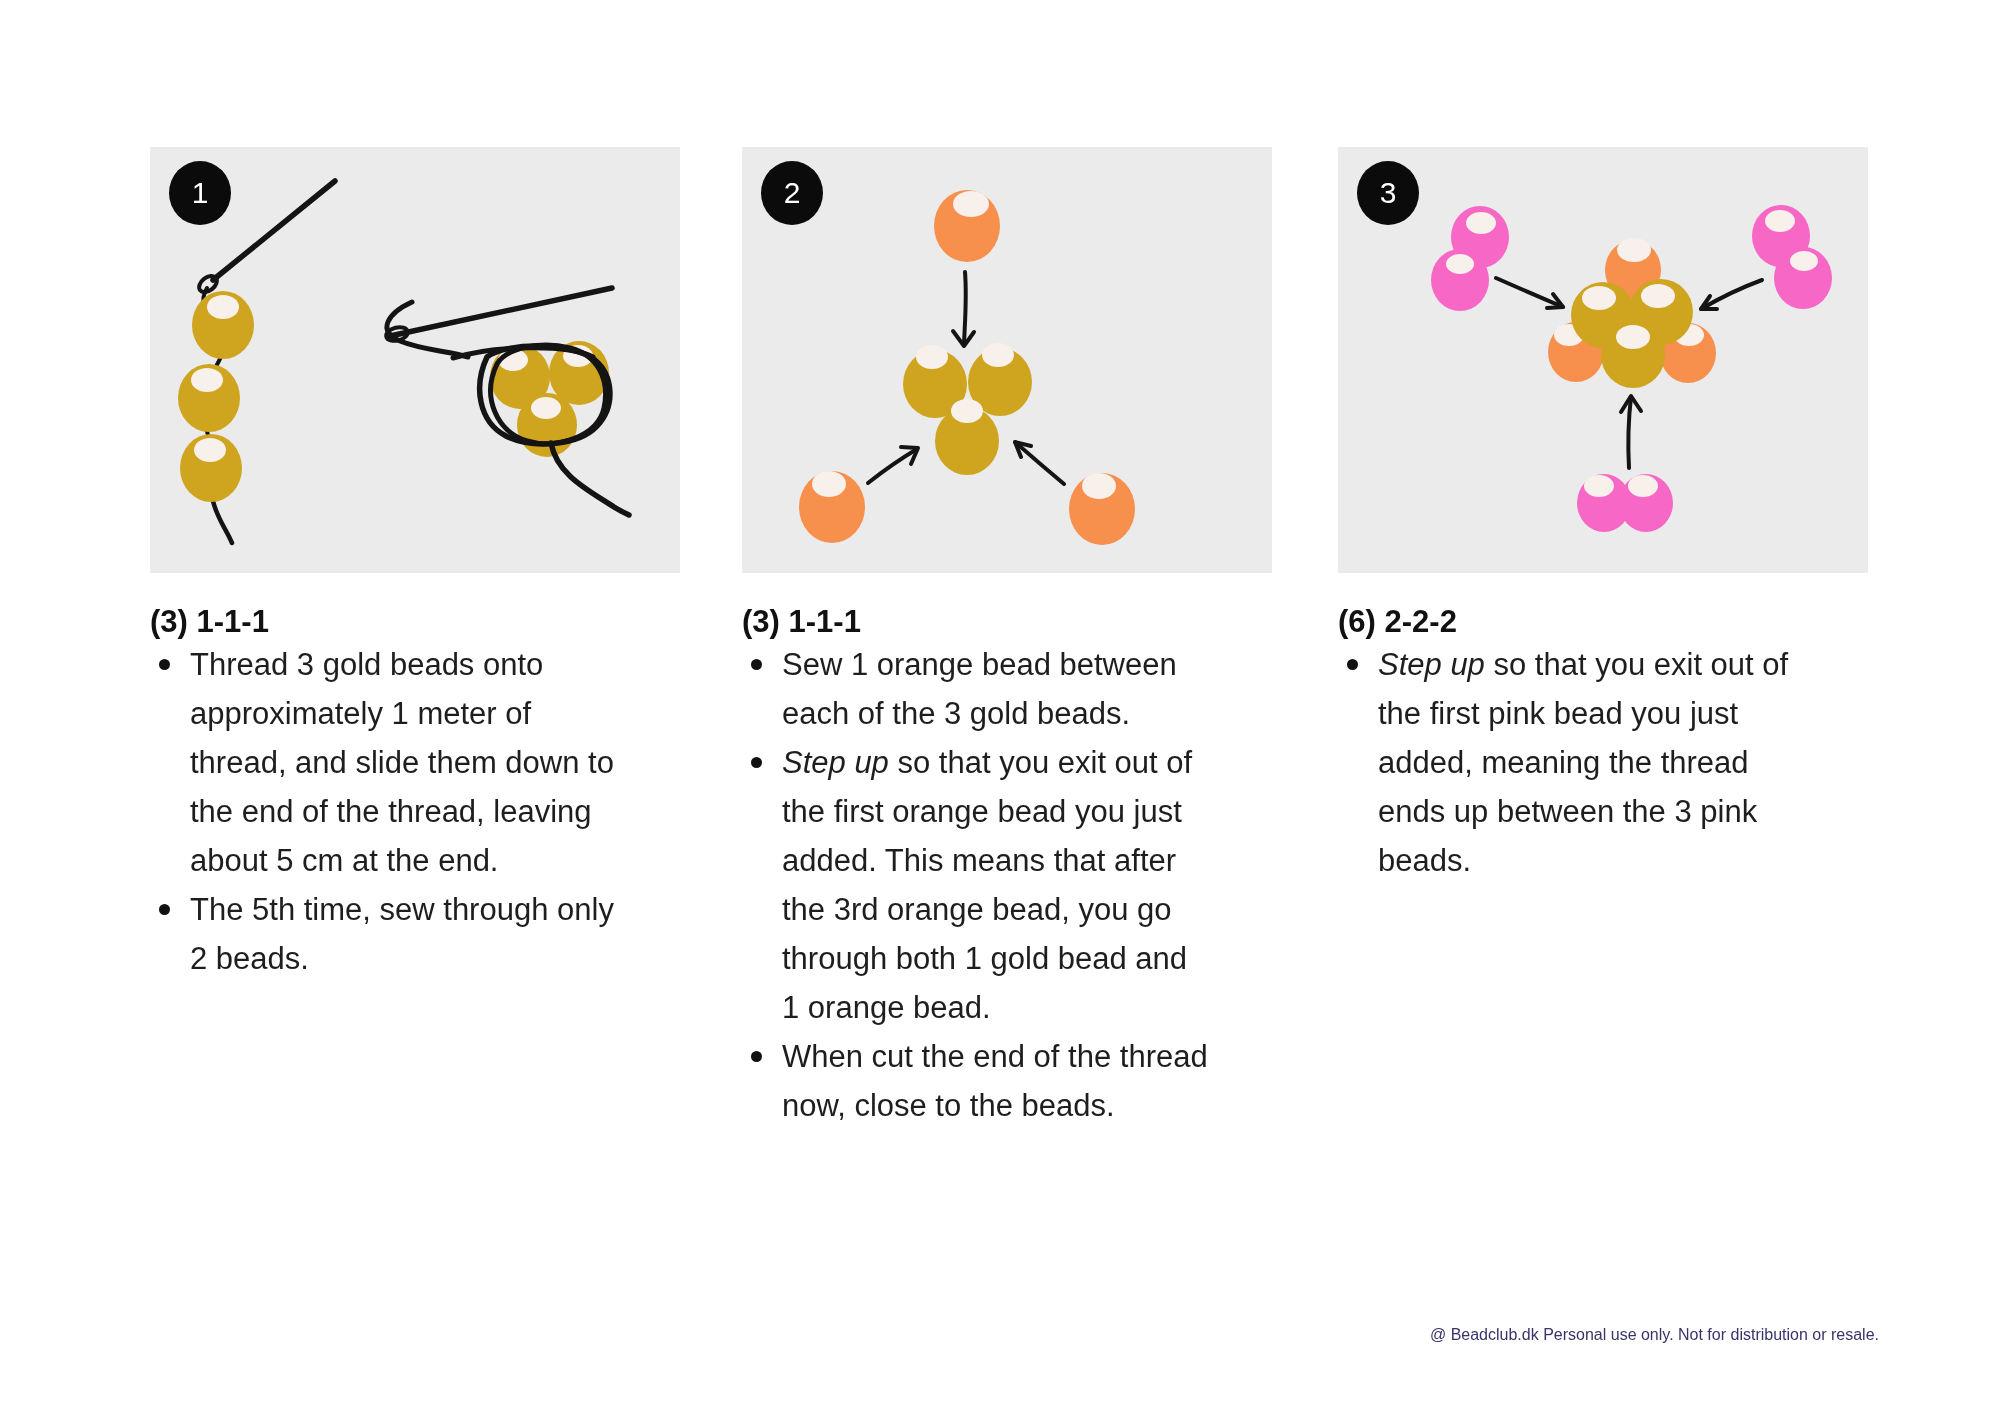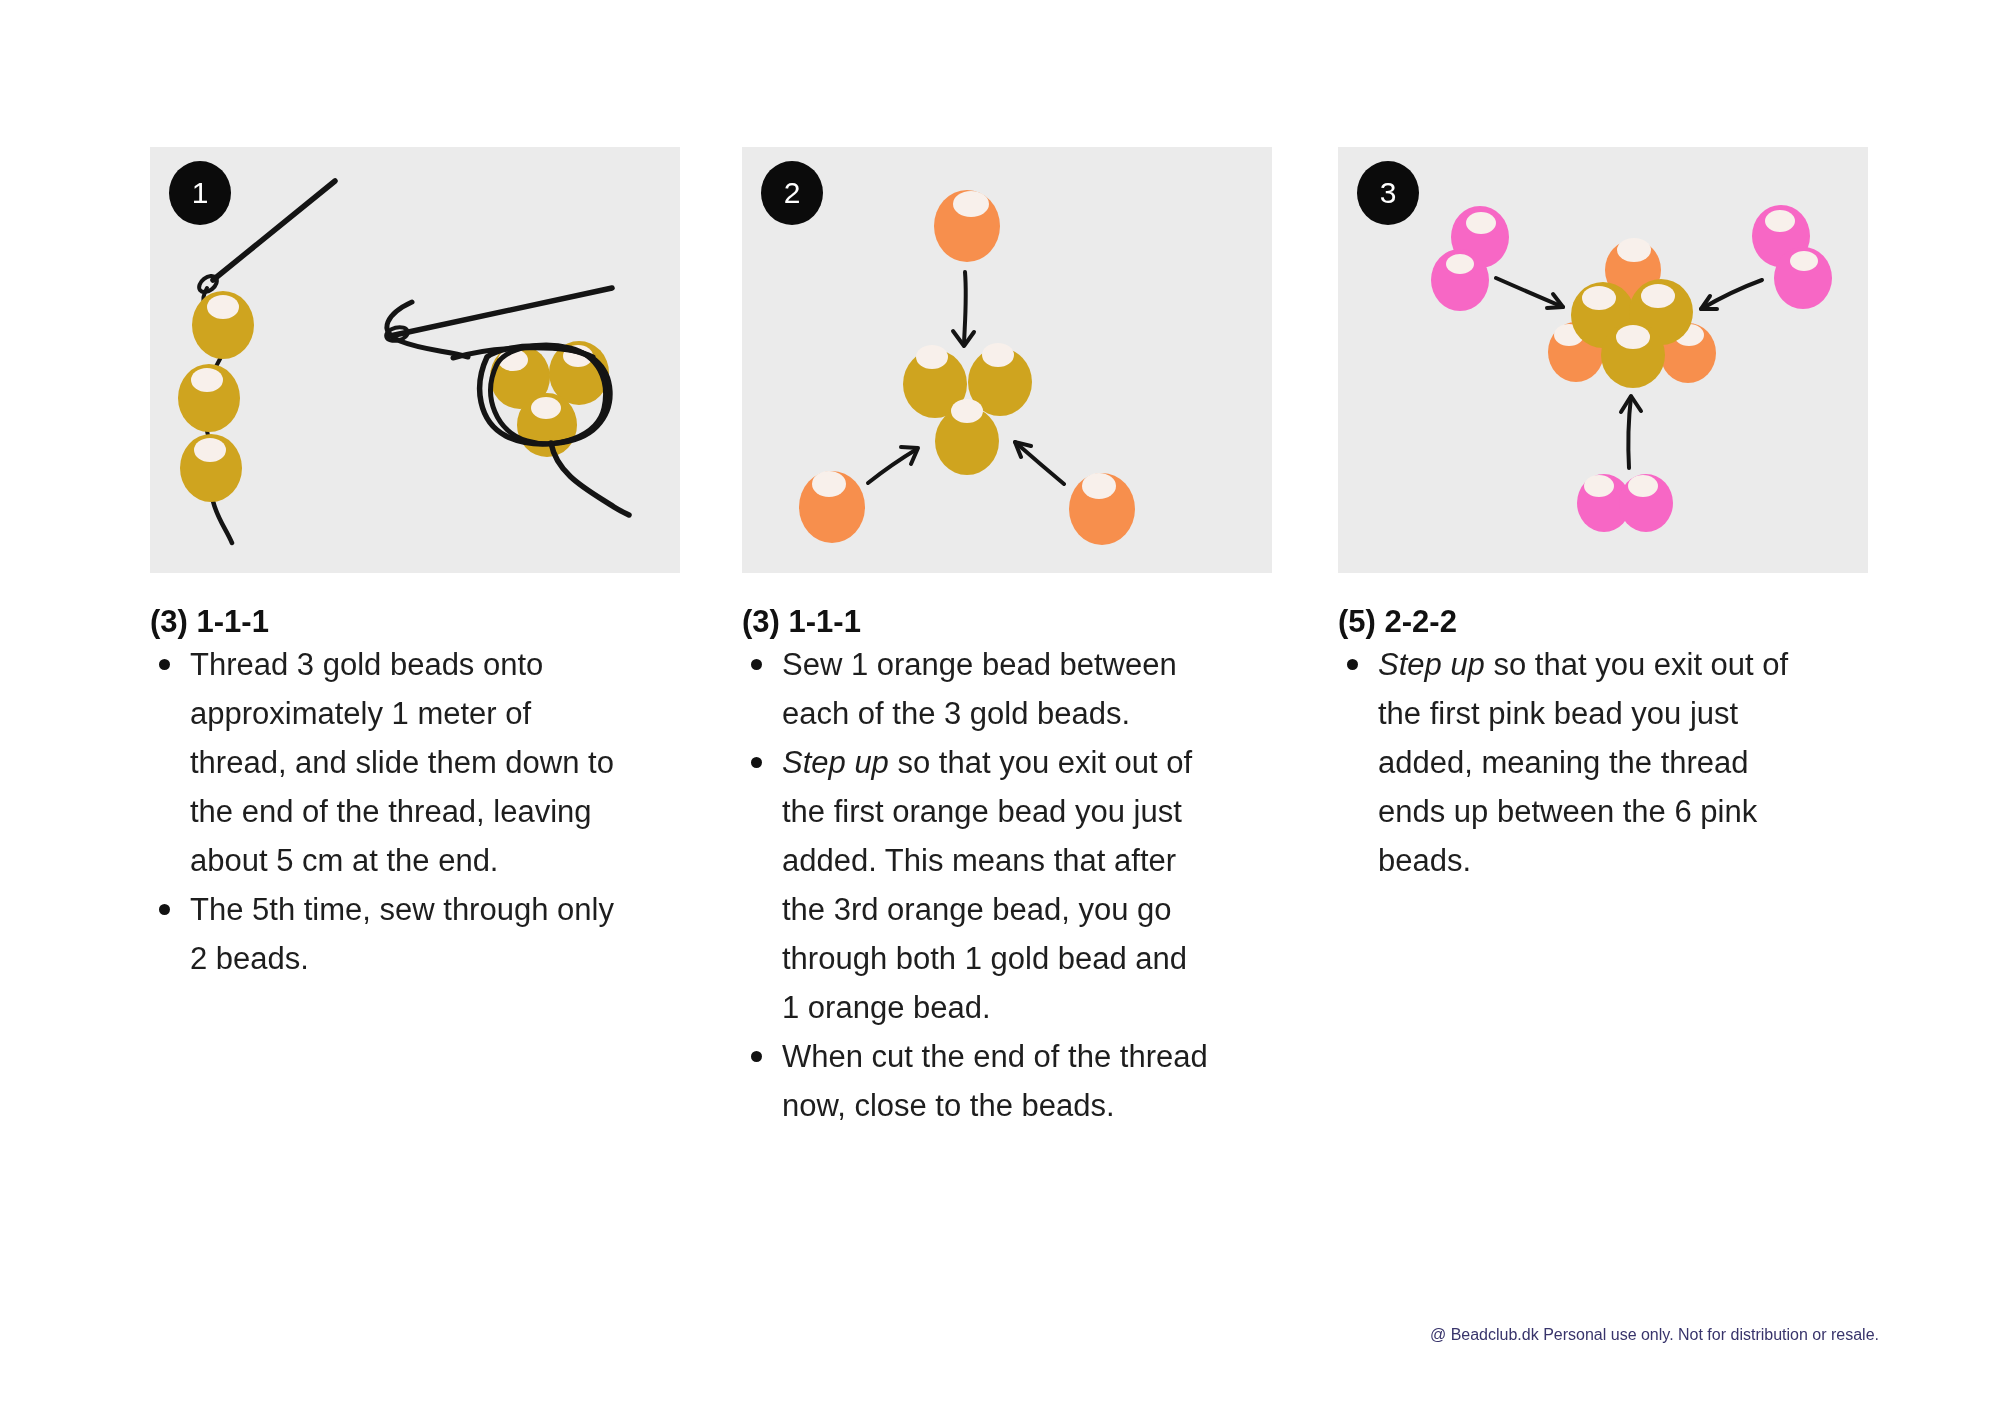--- a/index.html
+++ b/index.html
@@ -238,21 +238,21 @@
           <path class="th" d="M424,133 Q394,144 363,162" stroke-width="4"></path>
           <path class="th" d="M379,162 L363,162 L372,149" stroke-width="4"></path>
         </g>
         <g>
           <path class="th" d="M291,321 Q289,284 293,250" stroke-width="4"></path>
           <path class="th" d="M283,265 L293,249 L303,264" stroke-width="4"></path>
         </g>
       </svg>
       <div class="badge">3</div>
     </div>
-    <h2>(5) 2-2-2</h2>
+    <h2>(6) 2-2-2</h2>
     <ul>
-      <li><em>Step up</em><span> so that you exit out of the first pink bead you just added, meaning the thread ends up between the 6 pink beads.</span></li>
+      <li><em>Step up</em><span> so that you exit out of the first pink bead you just added, meaning the thread ends up between the 3 pink beads.</span></li>
     </ul>
   </div>
 
 </div>
 
 <div class="footer">@ Beadclub.dk Personal use only. Not for distribution or resale.</div>
 
 </body></html>

